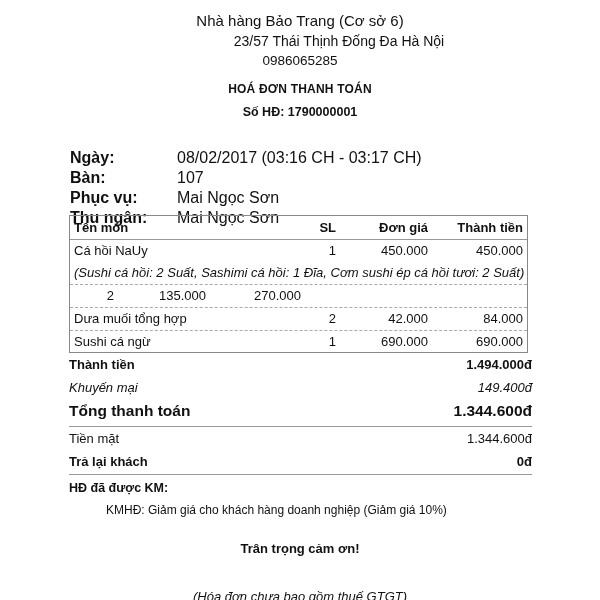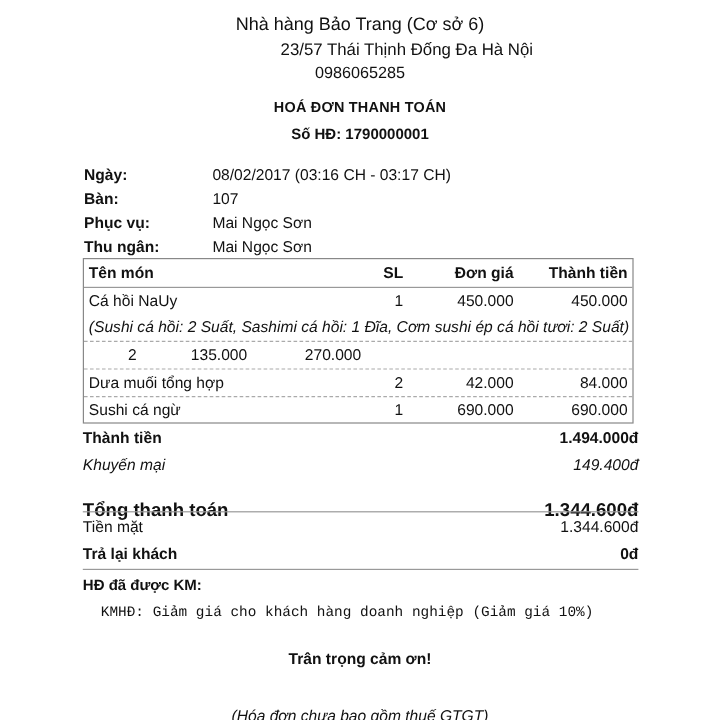--- a/index.html
+++ b/index.html
@@ -7,21 +7,21 @@
       width: 600px; height: 600px; position: relative; overflow: hidden;
       font-family: "Liberation Sans", "DejaVu Sans", sans-serif; color: #111;
     }
     .center { position: absolute; left: 0; width: 600px; text-align: center; }
     .restaurant { top: 12px; font-size: 15px; }
     .address { top: 33px; font-size: 14px; margin-left: 39px; }
     .phone { top: 53px; font-size: 13.5px; }
     .title { top: 82px; font-size: 12px; font-weight: bold; letter-spacing: 0.2px; }
     .invno { top: 105px; font-size: 12.5px; font-weight: bold; text-align: center; }
 
-    .info { position: absolute; left: 70px; top: 136px; font-size: 13px; }
+    .info { position: absolute; left: 70px; top: 148px; font-size: 16px; }
     .info-row { height: 20px; line-height: 20px; display: flex; }
     .info-label { width: 107px; font-weight: bold; }
 
     .items {
       position: absolute; left: 69px; top: 215px; width: 459px; height: 138px;
       border: 1px solid #888; box-sizing: border-box; font-size: 13px;
     }
     .row { display: flex; height: 22px; line-height: 22px; padding: 0 4px; }
     .row.head { font-weight: bold; border-bottom: 1px solid #999; height: 23px; line-height: 23px; }
     .row.dashed { border-top: 1px dashed #aaa; }
@@ -32,21 +32,21 @@
     .note { font-style: italic; height: 22px; line-height: 22px; padding: 0 4px; white-space: nowrap; }
 
     .sum { position: absolute; left: 69px; width: 463px; display: flex; justify-content: space-between; font-size: 13px; }
     .sum .v { text-align: right; }
     .bold { font-weight: bold; }
     .ital { font-style: italic; }
     .big { font-size: 15.5px; font-weight: bold; }
     .sep { position: absolute; left: 69px; width: 463px; border-top: 1px solid #999; height: 0; }
 
     .km-label { position: absolute; left: 69px; top: 481px; font-size: 12.5px; font-weight: bold; }
-    .km-detail { position: absolute; left: 84px; top: 503px; font-size: 12px; font-family: Liberation Mono, monospace; }
+    .km-detail { position: absolute; left: 106px; top: 503px; font-size: 12px; }
     .thanks { top: 541px; font-size: 13px; font-weight: bold; }
     .vatnote { top: 565px; font-size: 13px; font-style: italic; margin-top: 24px; }
   </style>
 </head>
 <body>
 
 <div class="center restaurant">Nhà hàng Bảo Trang (Cơ sở 6)</div>
 <div class="center address">23/57 Thái Thịnh Đống Đa Hà Nội</div>
 <div class="center phone">0986065285</div>
 <div class="center title">HOÁ ĐƠN THANH TOÁN</div>
@@ -105,21 +105,21 @@
 </div>
 
 <div class="sum bold" style="top:357px;">
   <span>Thành tiền</span>
   <span class="v">1.494.000đ</span>
 </div>
 <div class="sum ital" style="top:380px;">
   <span>Khuyến mại</span>
   <span class="v">149.400đ</span>
 </div>
-<div class="sum big" style="top:417px;">
+<div class="sum big" style="top:402px;">
   <span>Tổng thanh toán</span>
   <span class="v">1.344.600đ</span>
 </div>
 <div class="sep" style="top:426px;"></div>
 <div class="sum" style="top:431px;">
   <span>Tiền mặt</span>
   <span class="v">1.344.600đ</span>
 </div>
 <div class="sum bold" style="top:454px;">
   <span>Trả lại khách</span>

